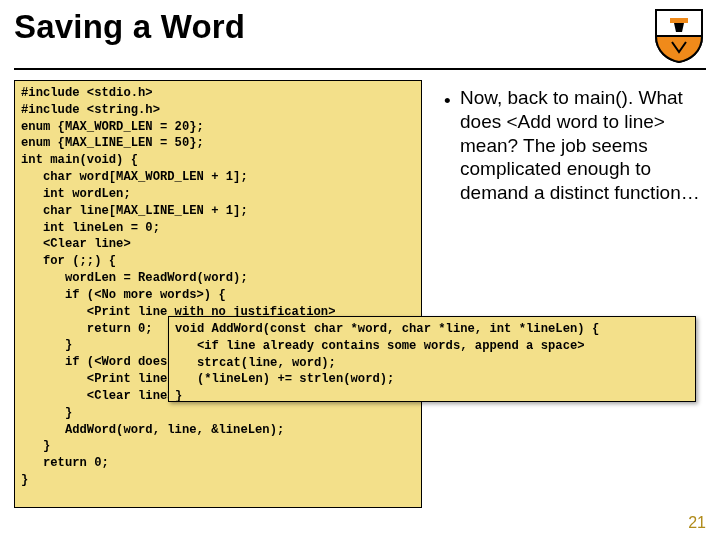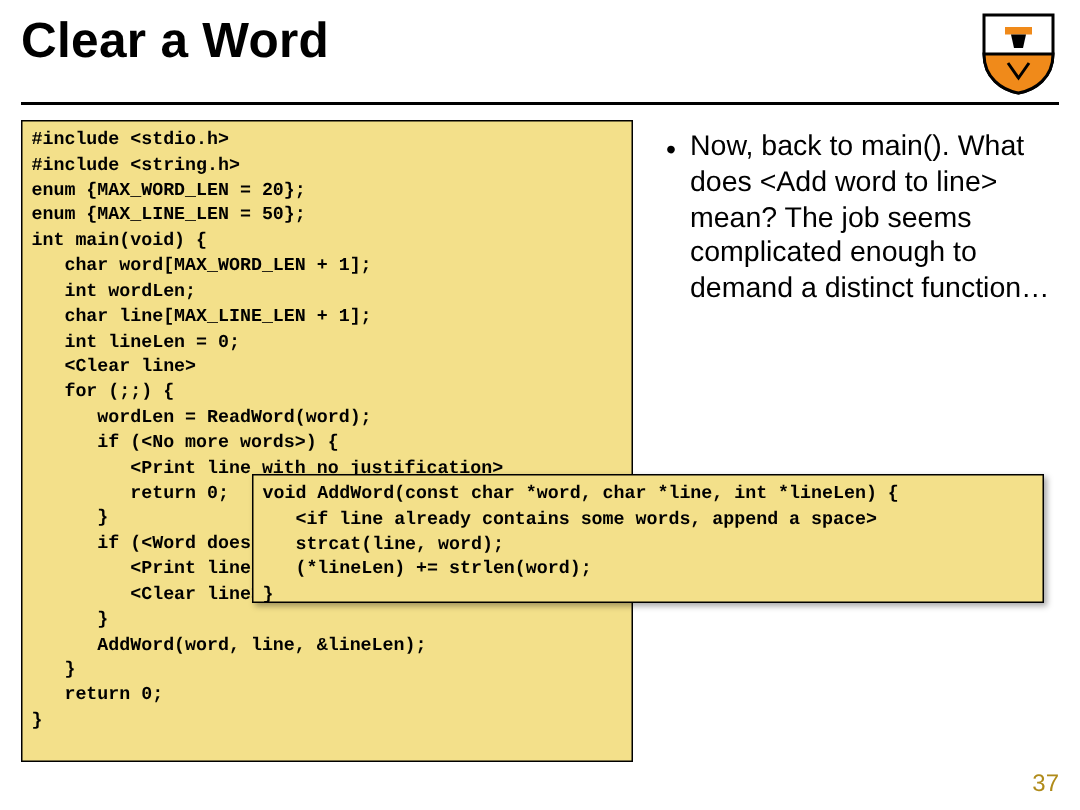--- a/index.html
+++ b/index.html
@@ -94,21 +94,21 @@
     font-size: 16px;
     color: #b08b1a;
   }
 </style>
 </head>
 <body>
 
 <div class="slide">
 
   <div class="title-row">
-    <div class="title">Clear a Word</div>
+    <div class="title">Saving a Word</div>
     <div class="crest">
       <svg viewBox="0 0 54 58" width="54" height="58">
         <path d="M4 4 H50 V30 C50 46 38 54 27 56 C16 54 4 46 4 30 Z" fill="#fff" stroke="#000" stroke-width="2"></path>
         <path d="M4 30 H50 C50 46 38 54 27 56 C16 54 4 46 4 30 Z" fill="#f08a1a" stroke="#000" stroke-width="2"></path>
         <rect x="18" y="12" width="18" height="5" fill="#f08a1a"></rect>
         <path d="M22 17 H32 L30 26 H24 Z" fill="#000"></path>
         <path d="M20 36 L27 46 L34 36" fill="none" stroke="#000" stroke-width="2"></path>
       </svg>
     </div>
   </div>
@@ -148,15 +148,15 @@
     </div>
 
     <div class="code-box code-overlay">void AddWord(const char *word, char *line, int *lineLen) {
    &lt;if line already contains some words, append a space&gt;
    strcat(line, word);
    (*lineLen) += strlen(word);
 }</div>
 
   </div>
 
-  <div class="page-num">37</div>
+  <div class="page-num">21</div>
 
 </div>
 
 </body></html>

